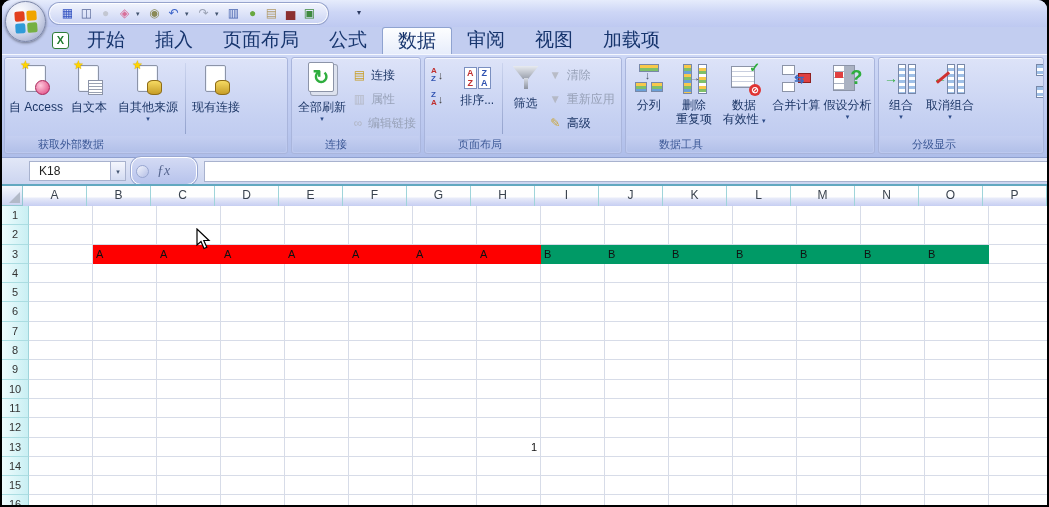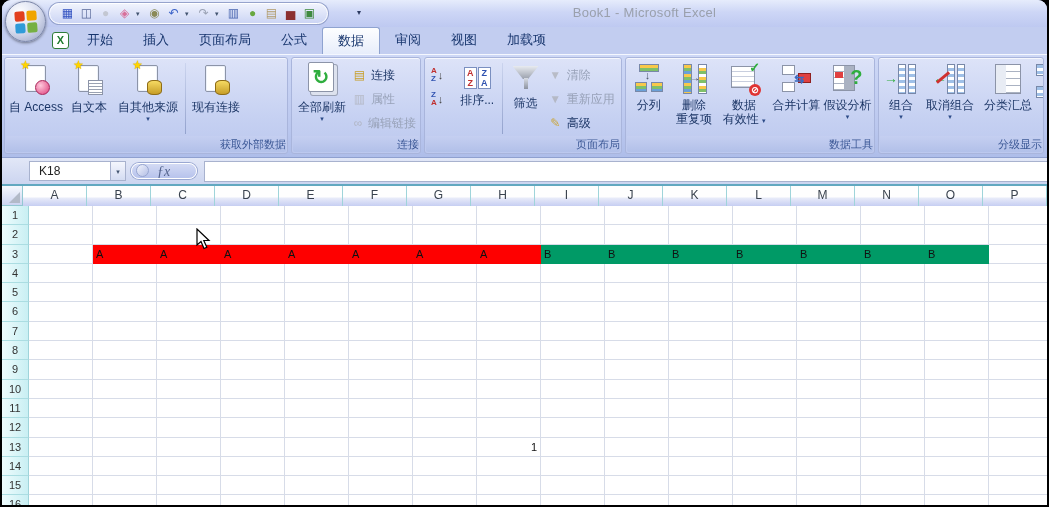--- a/index.html
+++ b/index.html
@@ -28,34 +28,34 @@
 .qat-customize { position:absolute; left:355px; top:8px; font-size:8px; color:#2c3a60; z-index:30; }
 .win-title { position:absolute; top:5px; left:0; right:0; text-align:center; padding-left:240px;
   font-size:13px; color:#9aa0ac; letter-spacing:.3px; }
 
 
 .tabrow { position:absolute; top:27px; left:0; right:0; height:27px; }
 .xl-icon { position:absolute; left:50px; top:5px; width:17px; height:17px; background:#fff;
   border:1px solid #2f7d3a; border-radius:3px; color:#1e7a2e; font-weight:bold; font-size:11px;
   text-align:center; line-height:15px; }
 .tabs { position:absolute; left:70px; top:0; height:27px; display:flex; }
-.tab { padding:0 15px; line-height:26px; font-size:13px; color:#17356d; cursor:default; }
+.tab { padding:0 15px; line-height:26px; font-size:19px; color:#17356d; cursor:default; }
 .tab.active { background:linear-gradient(#fdfeff,#e7edfb);
   border:1px solid #8fa3d0; border-bottom:none; border-radius:3px 3px 0 0; color:#17356d; }
 
 
 .ribbon { position:absolute; top:54px; left:0; right:0; height:103px;
   background:linear-gradient(#ced8f6,#b9c6ee 75%,#aebde9);
   border-top:1px solid #f4f7ff; display:flex; gap:3px; padding:2px 0 0 2px; }
 .group { position:relative; height:97px; border:1px solid #a9b5dc; border-radius:3px;
   background:linear-gradient(#dde3f8,#c6d1f2 62%,#bcc8ee);
   box-shadow:inset 0 1px 0 rgba(255,255,255,.7); overflow:hidden; }
 .group-label { position:absolute; left:1px; right:1px; bottom:1px; height:16px;
-  text-align:right; font-size:11px; color:#3c5896; line-height:16px;
-  background:linear-gradient(#c5cff1,#b2c0e9); border-radius:0 0 2px 2px; }
+  text-align:left; font-size:11px; color:#3c5896; line-height:16px;
+  background:linear-gradient(#c5cff1,#b2c0e9); border-radius:0 0 2px 2px;padding-left:32px; }
 .gcontent { display:flex; height:79px; padding:2px 2px 0 2px; align-items:flex-start; }
 .bigbtn { display:flex; flex-direction:column; align-items:center; padding-top:2px;
   font-size:12px; color:#1c3666; height:76px; }
 .bl { line-height:14px; white-space:nowrap; }
 .dd { font-size:7px; color:#2c4a87; line-height:9px; }
 .vsep { width:1px; align-self:stretch; margin:3px 2px;
   background:linear-gradient(#cbd4ee,#93a2cd); }
 .smallcol { display:flex; flex-direction:column; justify-content:flex-start; padding-top:3px; }
 .smallbtn { display:flex; align-items:center; gap:4px; height:24px; padding:0 2px;
   font-size:12px; color:#1c3666; white-space:nowrap; }
@@ -131,23 +131,23 @@
 .cutics i { width:14px; height:12px; background:repeating-linear-gradient(#9fc0e8 0 3px, #fff 3px 6px); border:1px solid #7888a8; }
 
 
 .fbar { position:absolute; top:157px; left:0; right:0; height:27px;
   background:linear-gradient(#e2e7f7,#ccd5f0); border-top:1px solid #8fa0cf;
   display:flex; align-items:center; }
 .namebox { width:82px; height:20px; margin-left:27px; background:#fff;
   border:1px solid #a8b2ce; font-size:12px; color:#222; padding:2px 0 0 9px; }
 .namearrow { width:15px; height:20px; border:1px solid #a8b2ce; border-left:none; background:linear-gradient(#f4f6fd,#d4dcf2);
   font-size:7px; color:#41536f; text-align:center; line-height:19px; }
-.fxpill { width:66px; height:16px; margin-left:5px; border-radius:10px;
+.fxpill { width:66px; height:28px; margin-left:5px; border-radius:10px;
   background:linear-gradient(#d3daf4,#b7c3ec); border:1px solid #fff;
-  box-shadow:0 0 0 1px #9aa8d2; display:flex; }
+  box-shadow:0 0 0 1px #9aa8d2; display:flex; align-items:center; }
 .fxcircle { width:13px; height:13px; border-radius:50%; margin:0 8px 0 4px;
   background:linear-gradient(135deg,#f2f4fc,#b4bfe6); border:1px solid #98a6d0; }
 .fxlabel { font-family:"Liberation Serif", serif; font-style:italic; font-size:14px; color:#55658f; }
 .formula-input { flex:1; height:21px; margin-left:7px; background:#fff; border:1px solid #a8b2ce; border-right:none; }
 
 
 .sheet { position:absolute; top:184px; left:0; right:0; bottom:0; background:#fff;
   border-top:2px solid #62a8c0; overflow:hidden; }
 .colhdrs { display:flex; height:20px; }
 .corner { width:27px; height:20px; background:linear-gradient(#f5f8fd,#ccd4f1);
@@ -184,21 +184,20 @@
         <span class="qdd">▾</span>
         <span class="qi" style="color: rgb(154, 162, 180);">↷</span>
         <span class="qdd">▾</span>
         <span class="qi" style="color: rgb(74, 102, 176);">▥</span>
         <span class="qi" style="color: rgb(104, 168, 64);">●</span>
         <span class="qi" style="color: rgb(176, 154, 106);">▤</span>
         <span class="qi" style="color: rgb(140, 48, 48);">▅</span>
         <span class="qi" style="color: rgb(63, 138, 63);">▣</span>
       </div>
     <span class="qat-customize">▾</span>
-    <div class="win-title">Book1 - Microsoft Excel</div>
   </div>
   <div class="office-btn">
     <span class="orb">
         <i></i>
         <i></i>
         <i></i>
         <i></i>
       </span>
   </div>
 
@@ -404,26 +403,20 @@
             <b class="ar">←</b>
             <span class="cols">
                 <i></i>
                 <i></i>
               </span>
             <span class="slash"></span>
           </span>
           <span class="bl">取消组合</span>
           <span class="dd">▾</span>
         </div>
-        <div class="bigbtn" style="width:58px">
-          <span class="tbl">
-              <span class="icsub"></span>
-            </span>
-          <span class="bl">分类汇总</span>
-        </div>
         <div class="cutics">
           <i></i>
           <i></i>
         </div>
       </div>
       <div class="group-label">分级显示</div>
     </div>
 
   </div>
 

